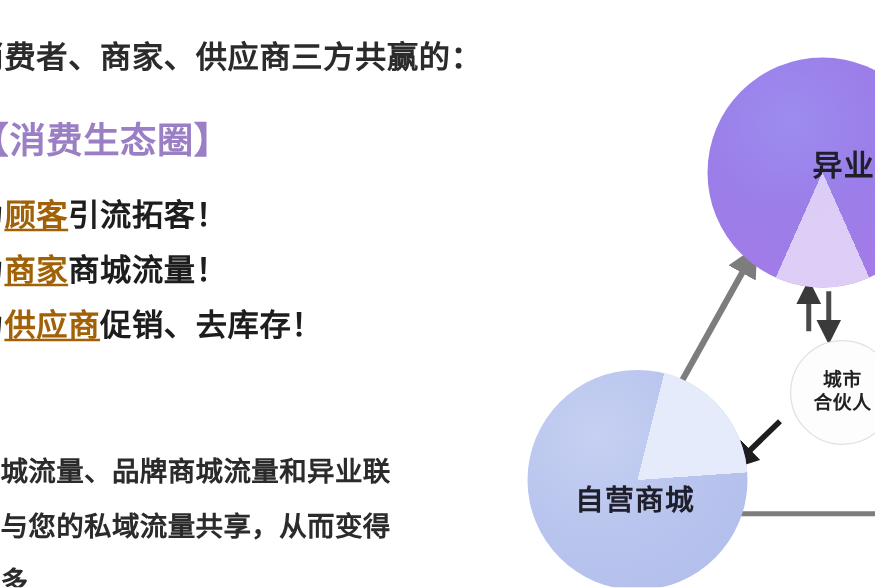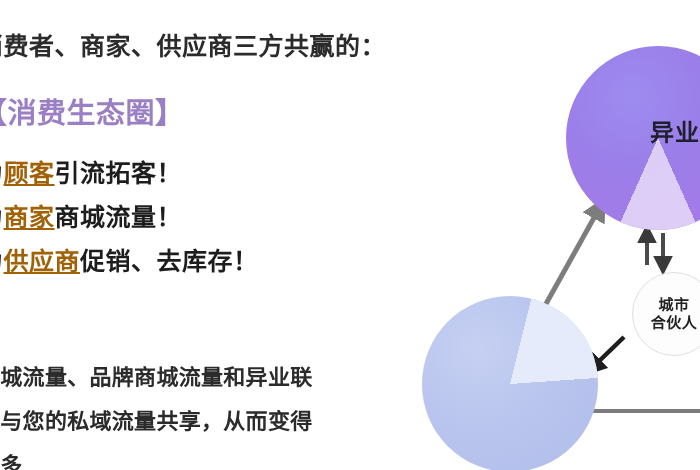--- a/index.html
+++ b/index.html
@@ -255,20 +255,21 @@
 
     <div class="node-circle node-alliance">
       <div class="rim"></div>
       <div class="wedge"></div>
       <div class="node-label">异业联盟</div>
     </div>
 
     <div class="node-circle node-mall">
       <div class="rim"></div>
       <div class="wedge"></div>
+      <div class="node-label">自营商城</div>
     </div>
 
     <div class="node-circle node-partner">
       <div class="node-label">
         <div>城市</div>
         <div>合伙人</div>
       </div>
     </div>
 
   </div>

